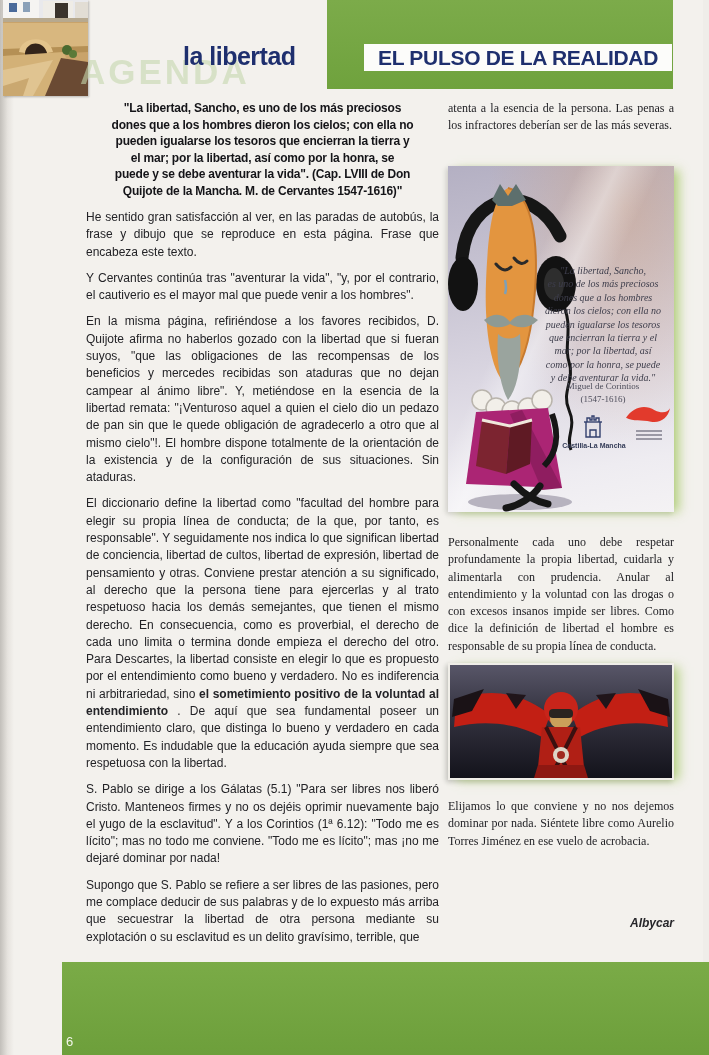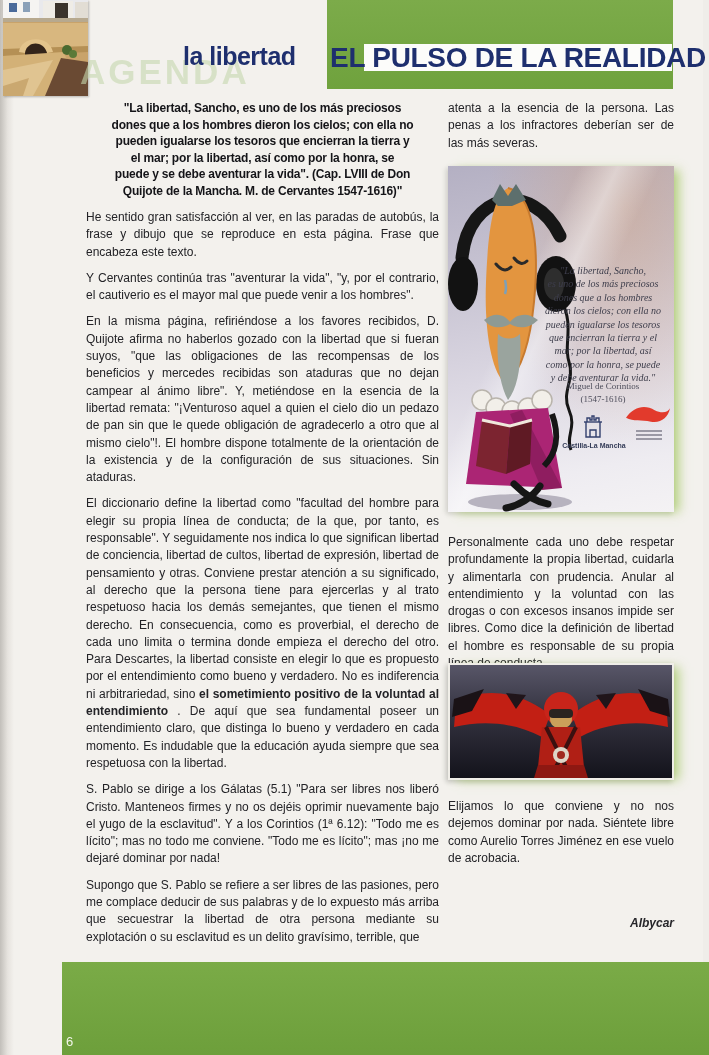--- a/index.html
+++ b/index.html
@@ -10,27 +10,27 @@
   .edge-right{position:absolute;right:0;top:0;width:6px;height:1055px;background:#efede9;}
 
   
   .bridge-photo{position:absolute;left:3px;top:0;width:85px;height:96px;box-shadow:1px 1px 2px rgba(0,0,0,.25);}
   .watermark{position:absolute;left:80px;top:52px;font-size:35px;font-weight:bold;color:#c6d8ae;opacity:.6;letter-spacing:3px;}
   .section-title{position:absolute;left:183px;top:42px;font-size:25px;font-weight:bold;color:#1e2f6e;letter-spacing:-0.5px;}
   .banner{position:absolute;left:327px;top:0;width:346px;height:89px;
     background:linear-gradient(180deg,#7cab4a 0%,#6fa23d 100%);}
   .banner-box{position:absolute;left:37px;top:44px;width:308px;height:27px;background:#fcfcfa;
     display:flex;align-items:center;justify-content:center;}
-  .banner-title{font-size:28px;font-weight:bold;color:#1e2f6e;letter-spacing:-0.3px;white-space:nowrap;}
+  .banner-title{font-size:21px;font-weight:bold;color:#1e2f6e;letter-spacing:-0.3px;white-space:nowrap;}
 
   
   .col-left{position:absolute;left:86px;top:100px;width:353px;color:#232327;}
   .quote-head{font-weight:bold;font-size:12px;line-height:16.5px;text-align:center;color:#141418;letter-spacing:-0.2px;margin-bottom:10px;}
   .col-left p, .col-right-p{font-size:12px;line-height:17.3px;text-align:justify;margin:0 0 9px 0;color:#232327;}
-  .col-right-p{width:226px;position:absolute;left:448px;}
+  .col-right-p{width:226px;position:absolute;left:448px;font-family:Liberation Serif, serif;}
   .p-r1{top:100px;}
   .p-r2{top:534px;}
   .p-r3{top:798px;}
   .signature{position:absolute;left:448px;top:916px;width:226px;text-align:right;
     font-size:12px;font-weight:bold;font-style:italic;color:#26262a;}
 
   
   .poster{position:absolute;left:448px;top:166px;width:226px;height:346px;
     background:linear-gradient(170deg,#b4b0c3 0%,#c7c3d2 30%,#dbd7e2 58%,#eeecf1 85%,#f4f2f4 100%);
     box-shadow:7px 2px 10px -2px rgba(160,198,92,.75), -2px 2px 5px rgba(0,0,0,.15);

